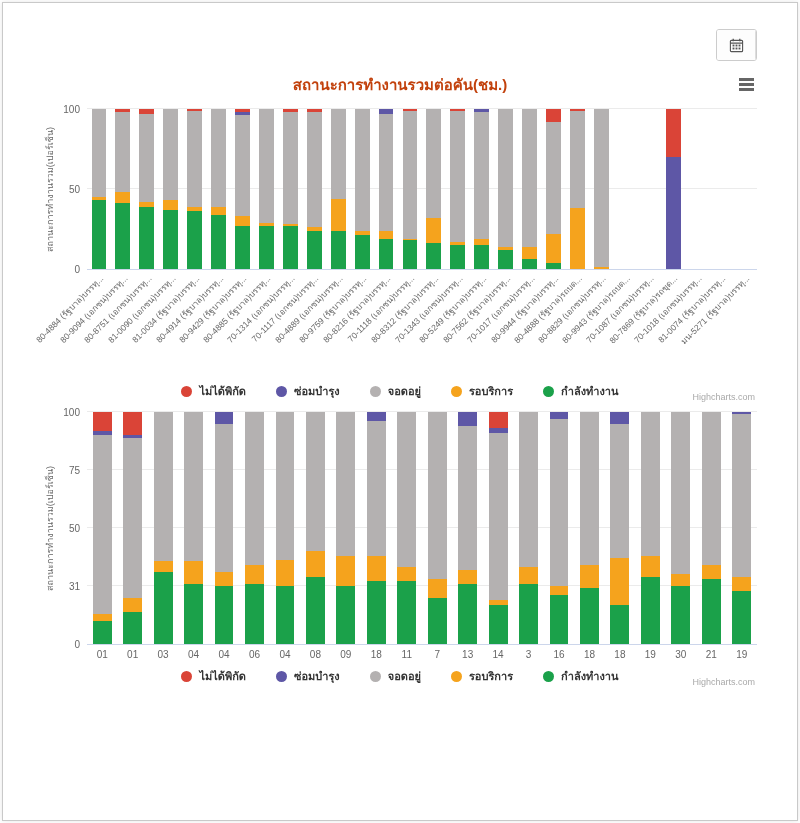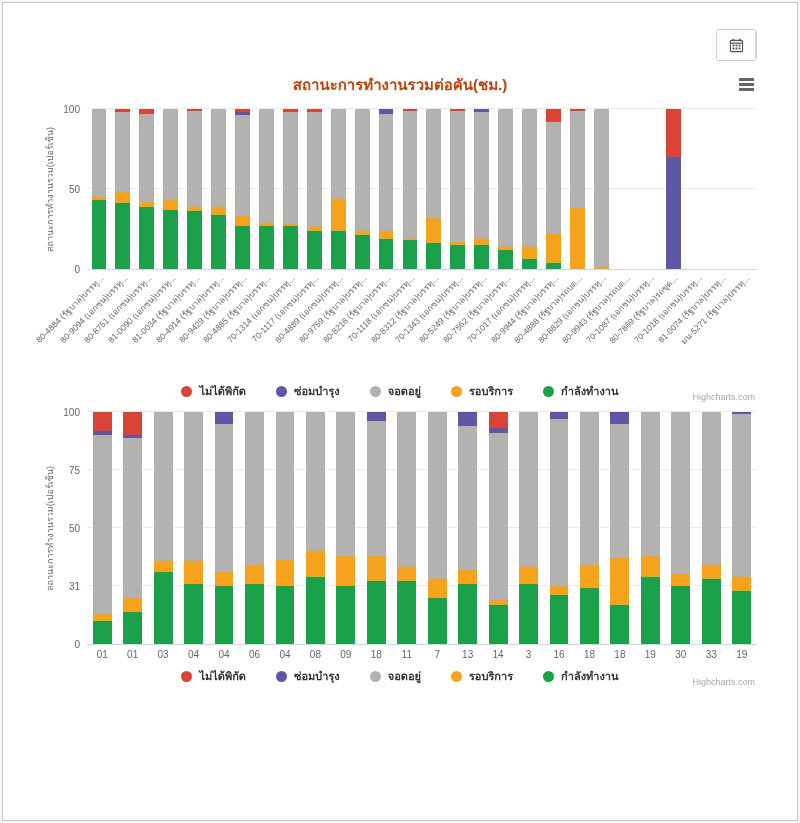--- a/index.html
+++ b/index.html
@@ -435,21 +435,21 @@
               <span class="xflat">11</span>
               <span class="xflat">7</span>
               <span class="xflat">13</span>
               <span class="xflat">14</span>
               <span class="xflat">3</span>
               <span class="xflat">16</span>
               <span class="xflat">18</span>
               <span class="xflat">18</span>
               <span class="xflat">19</span>
               <span class="xflat">30</span>
-              <span class="xflat">33</span>
+              <span class="xflat">21</span>
               <span class="xflat">19</span>
             </div>
         </div>
       </div>
       <div class="legend-row">
           <div class="legend-item">
             <span class="dot" style="background: rgb(218, 68, 55);"></span>
             <span class="legend-label">ไม่ได้พิกัด</span>
           </div>
           <div class="legend-item">

